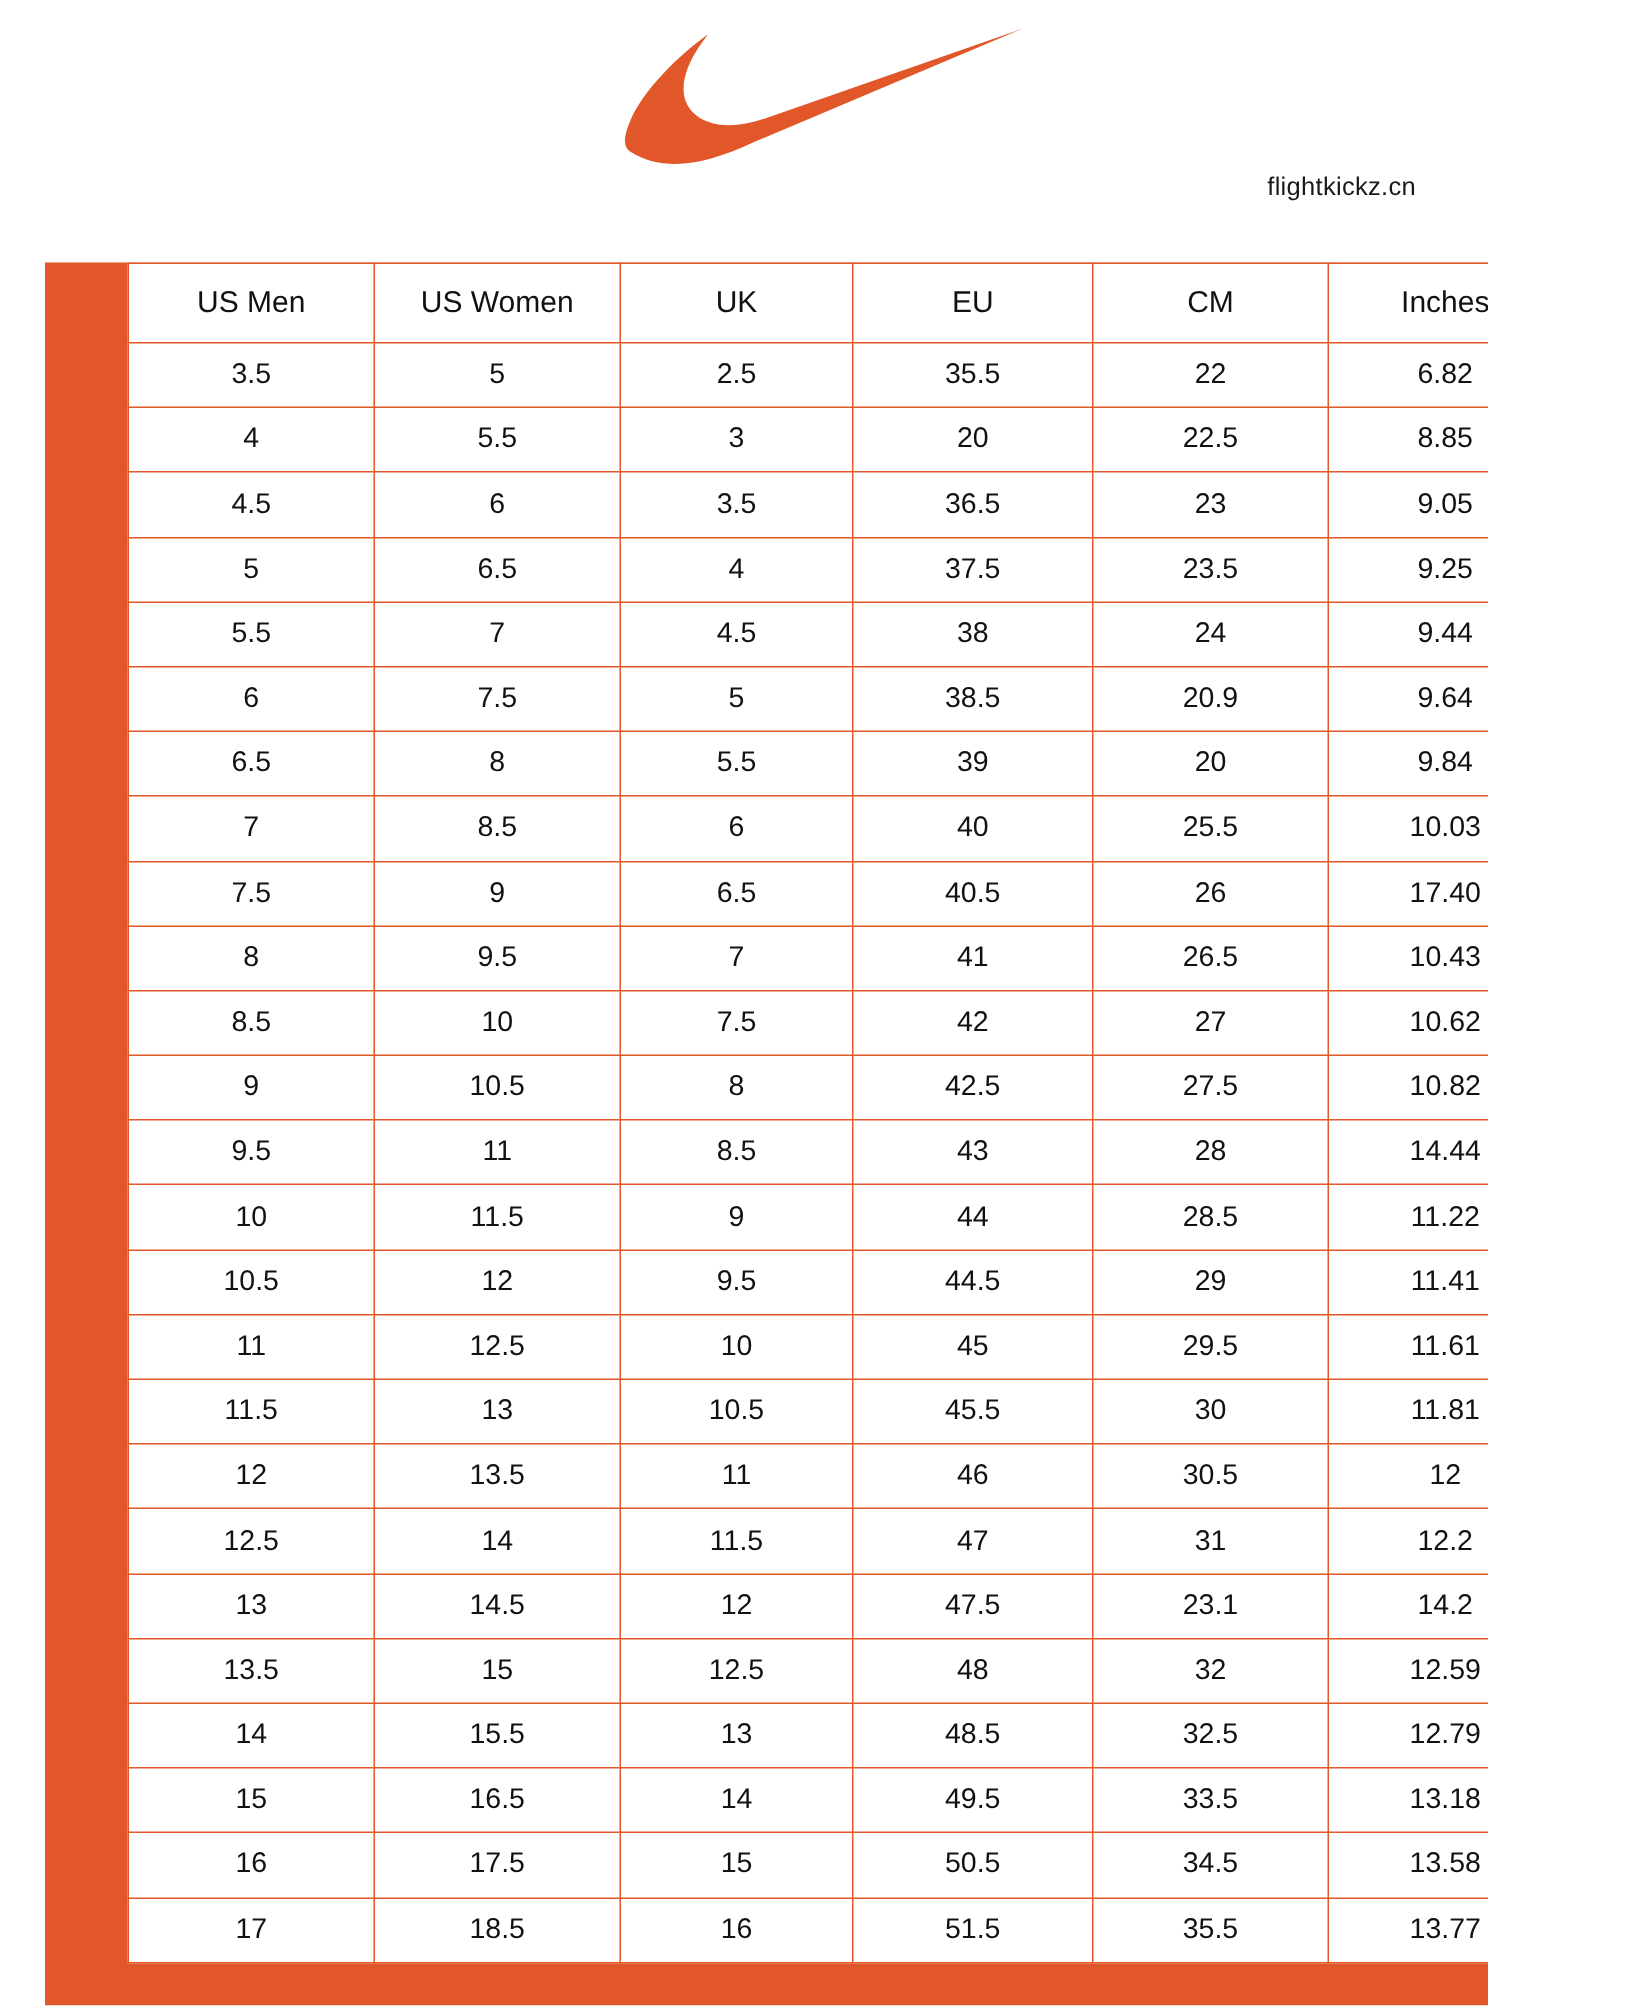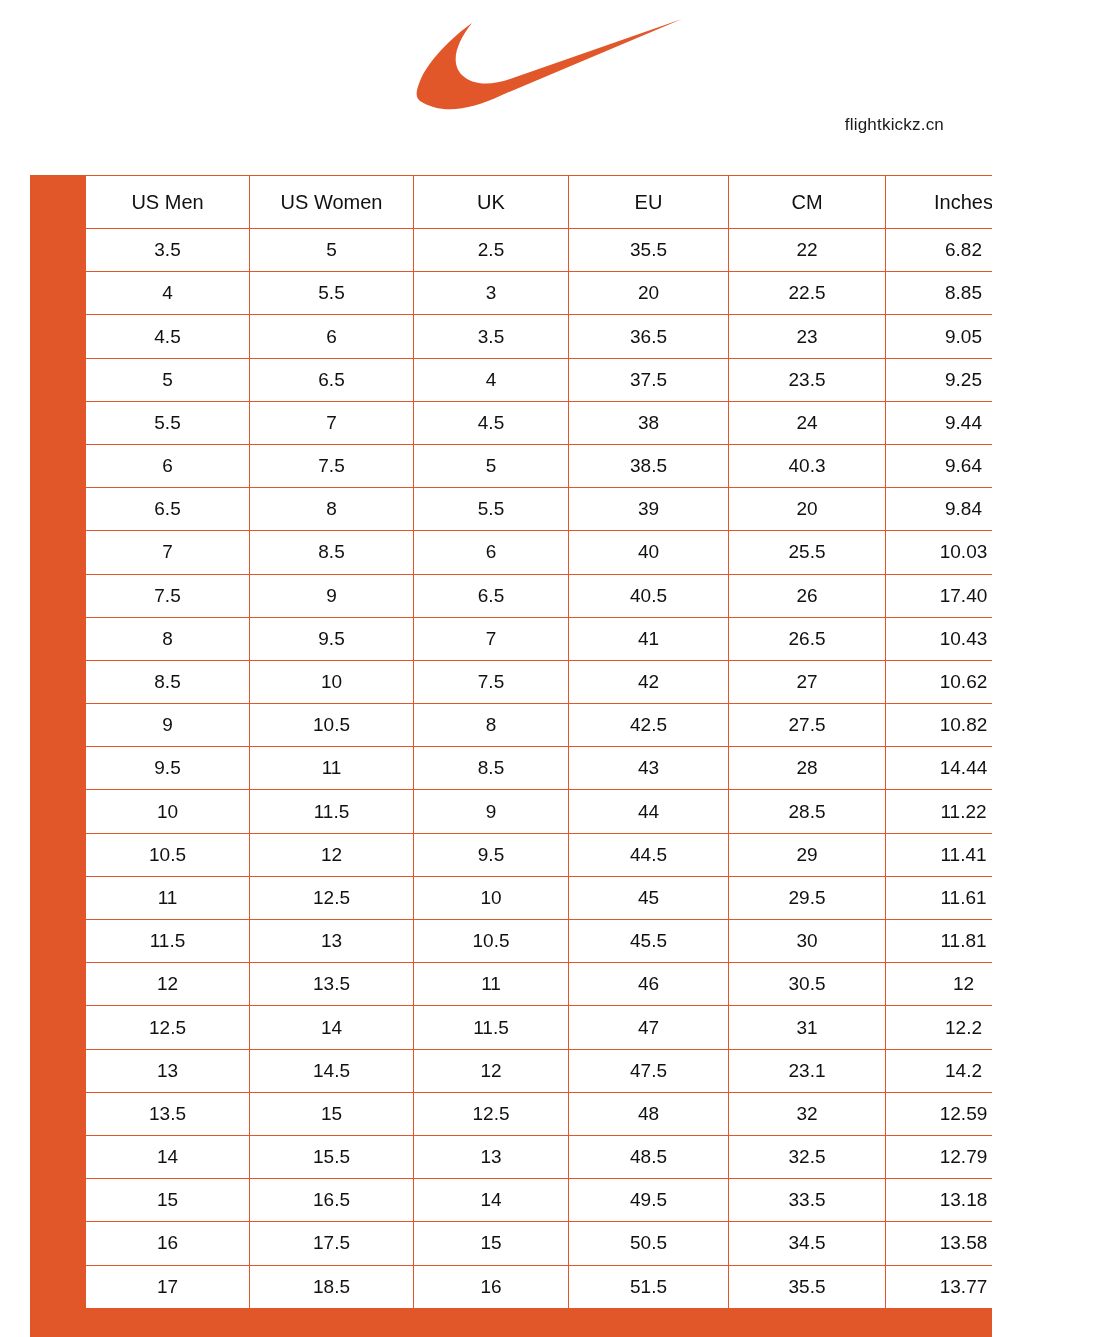--- a/index.html
+++ b/index.html
@@ -149,21 +149,21 @@
             <td>4.5</td>
             <td>38</td>
             <td>24</td>
             <td>9.44</td>
           </tr>
           <tr>
             <td>6</td>
             <td>7.5</td>
             <td>5</td>
             <td>38.5</td>
-            <td>40.3</td>
+            <td>20.9</td>
             <td>9.64</td>
           </tr>
           <tr>
             <td>6.5</td>
             <td>8</td>
             <td>5.5</td>
             <td>39</td>
             <td>20</td>
             <td>9.84</td>
           </tr>

